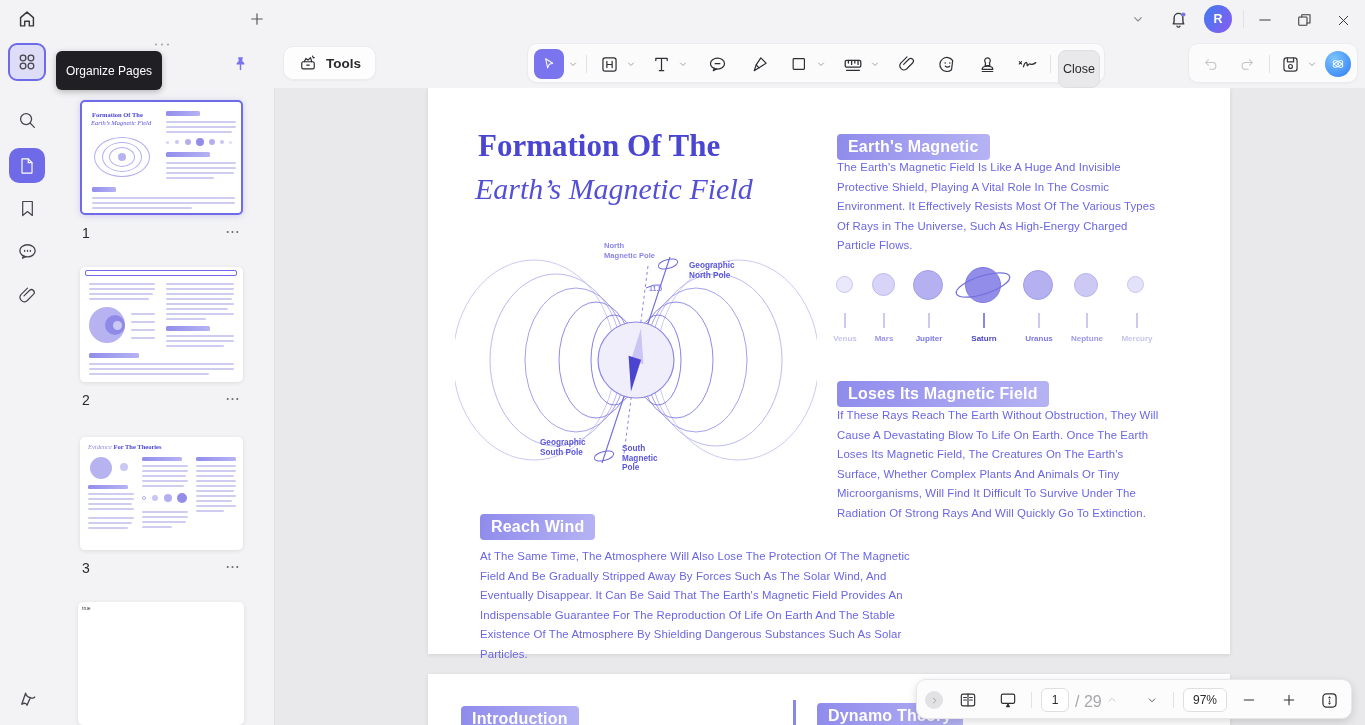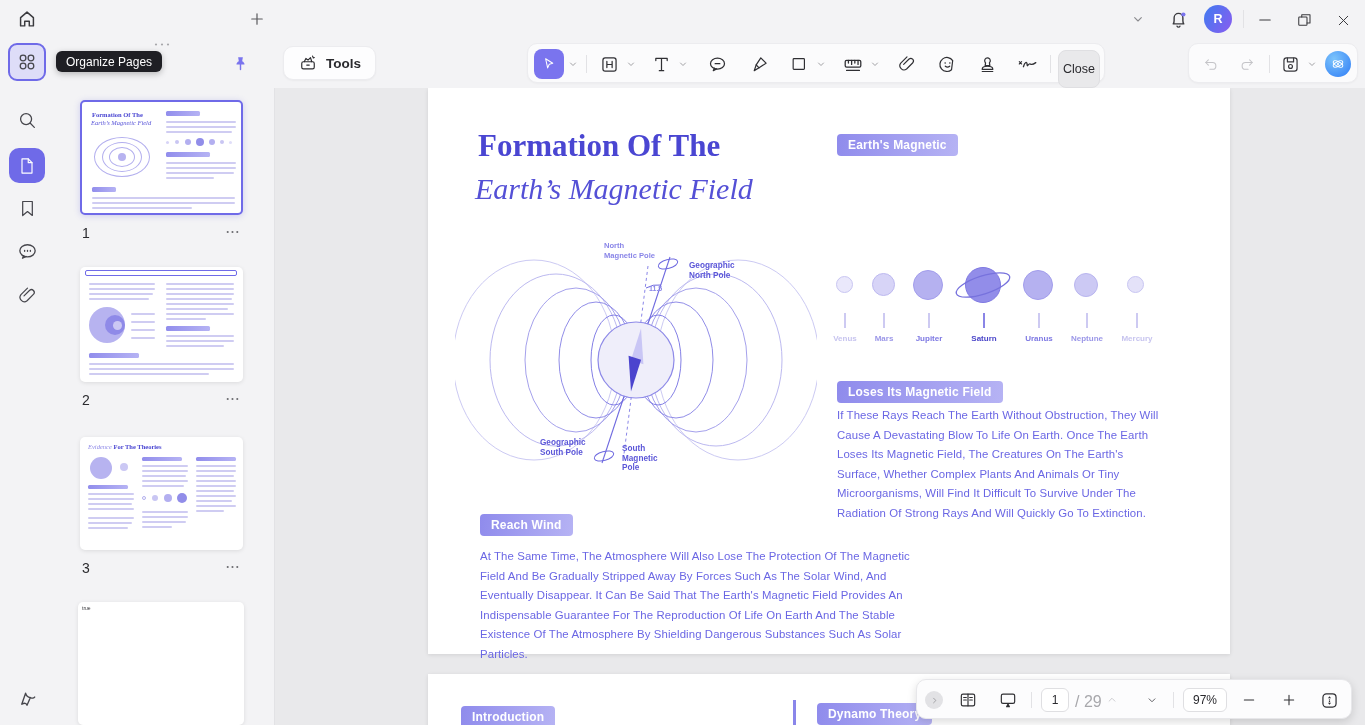--- a/index.html
+++ b/index.html
@@ -39,21 +39,21 @@
   .thumb{background:#fff;border-radius:5px;box-shadow:0 1px 4px rgba(0,0,0,.10);overflow:hidden;}
   .thumb.sel{border:2px solid #6F6AE8;box-shadow:0 1px 6px rgba(96,92,220,.25);}
   .tnum{font-size:14px;color:#2a2a2e;}
   .tdots{color:#6a6a6e;}
   .tline{position:absolute;height:2px;background:#CFCCF2;border-radius:1px;}
   .tbadge{position:absolute;height:5px;border-radius:1.5px;background:linear-gradient(100deg,#918DEC,#B6B3F4);}
 
   
   #main{background:#E9E9EB;}
   .page{background:#fff;box-shadow:0 1px 4px rgba(0,0,0,.10);}
-  .badge{background:linear-gradient(100deg,#8F8BEC,#B6B3F4);color:#fff;font-weight:700;font-size:12px;
+  .badge{background:linear-gradient(100deg,#8F8BEC,#B6B3F4);color:#fff;font-weight:700;font-size:16px;
          padding:4px 11px;border-radius:4px;display:inline-block;letter-spacing:.2px;}
   .para{font-size:11.4px;line-height:19.6px;color:#6A66E4;letter-spacing:.1px;}
   .prel{white-space:pre-line;}
   .dlab{font-size:7.6px;line-height:9.5px;color:#8A86E8;font-weight:700;}
   .dlab.dk{color:#5B56D8;font-size:8.2px;}
   .planet{border-radius:50%;position:absolute;}
   .ptick{position:absolute;width:1.5px;height:15px;background:#CDCAF2;}
   .plab{position:absolute;font-size:8px;font-weight:700;text-align:center;width:44px;margin-left:-22px;}
 
   
@@ -313,21 +313,21 @@
     </div>
     <div class="abs ic rail-btn" style="left:13px;top:646px;width:28px;height:28px;">
       <svg width="23" height="23" viewBox="0 0 24 24" class="stk2">
         <path d="M6 18 L10 6.5 Q11 10.5 15 11 L11.5 19 Q10.5 15.5 6 18 Z"></path>
         <path d="M15 11 Q18 12.5 19.5 10.5"></path>
         <circle cx="6.8" cy="17.2" r="0.7" fill="currentColor" stroke="none"></circle>
       </svg>
     </div>
   </div>
 
-  <div class="abs tooltip" style="left:56px;top:51px;height:21px;">
+  <div class="abs tooltip" style="left:56px;top:51px;height:39px;">
     <span>Organize Pages</span>
   </div>
 
   <div class="abs ic" style="left:150px;top:38px;width:24px;height:12px;color:#A7A7AB;">
     <svg width="16" height="5" viewBox="0 0 16 5">
       <circle cx="2" cy="2.5" r="1.1" fill="currentColor"></circle>
         <circle cx="8" cy="2.5" r="1.1" fill="currentColor"></circle>
         <circle cx="14" cy="2.5" r="1.1" fill="currentColor"></circle>
     </svg>
   </div>
@@ -482,20 +482,21 @@
   <div class="abs" style="left:274px;top:88px;width:1px;height:637px;background:#E2E2E5;"></div>
 
   <div id="main" class="abs" style="left:275px;top:88px;width:1090px;height:637px;overflow:hidden;">
 
     <div class="abs page" style="left:153px;top:0px;width:802px;height:566px;">
 
       <div class="abs" style="left:50px;top:40px;font-family:'Liberation Serif',serif;font-weight:700;font-size:31px;color:#4A46D2;">Formation Of The</div>
       <div class="abs" style="left:47px;top:84px;font-family:'Liberation Serif',serif;font-style:italic;font-size:30px;color:#5450D6;">Earth’s Magnetic Field</div>
 
       <div class="abs badge" style="left:409px;top:46px;">Earth's Magnetic</div>
+      <div class="abs para" style="left:409px;top:70px;width:322px;">The Earth's Magnetic Field Is Like A Huge And Invisible Protective Shield, Playing A Vital Role In The Cosmic Environment. It Effectively Resists Most Of The Various Types Of Rays in The Universe, Such As High-Energy Charged Particle Flows.</div>
 
       <div class="abs" style="left:0;top:0;width:802px;height:566px;pointer-events:none;">
         <div class="planet" style="left:408px;top:188px;width:17px;height:17px;background:#EAE8FB;border:1px solid #C9C6F2;"></div>
         <div class="planet" style="left:444px;top:185px;width:23px;height:23px;background:#D7D4F7;border:1px solid #BDB9F0;"></div>
         <div class="planet" style="left:485px;top:182px;width:30px;height:30px;background:#B5B1F0;border:1px solid #A29DEC;"></div>
         <div class="planet" style="left:537px;top:179px;width:36px;height:36px;background:#928DE9;border:1px solid #7F79E2;"></div>
         <svg class="abs" style="left:524px;top:174px;" width="62" height="46" viewBox="0 0 62 46">
           <ellipse cx="31" cy="23" rx="28" ry="9" fill="none" stroke="#7772DD" stroke-width="1.3" transform="rotate(-18 31 23)"></ellipse>
         </svg>
         <div class="planet" style="left:595px;top:182px;width:30px;height:30px;background:#B5B1F0;border:1px solid #A29DEC;"></div>

